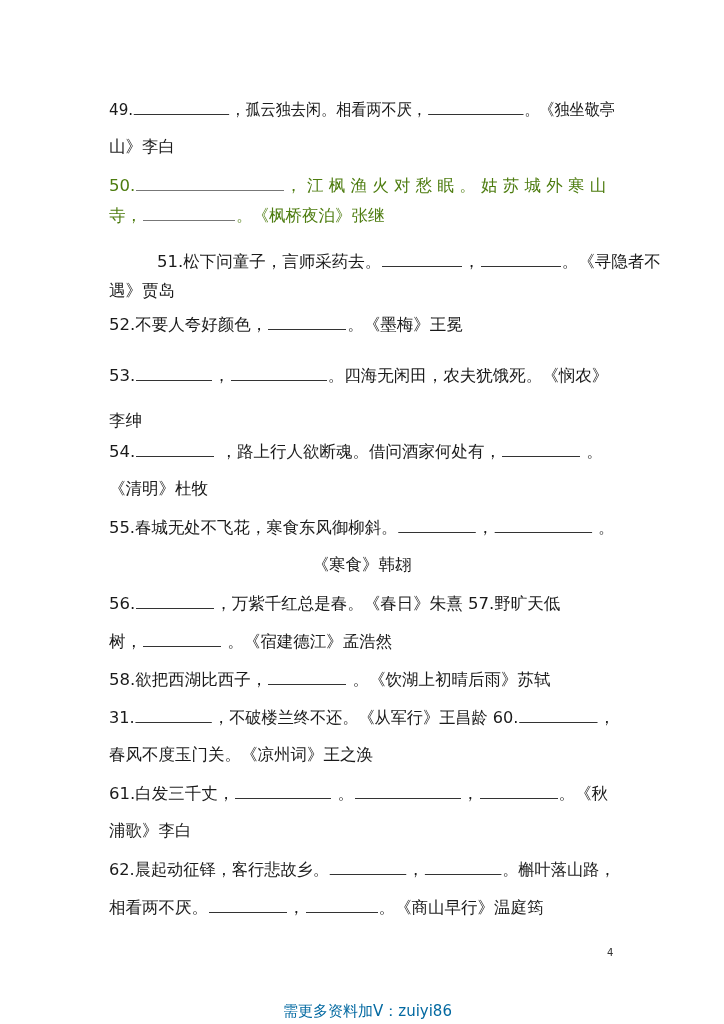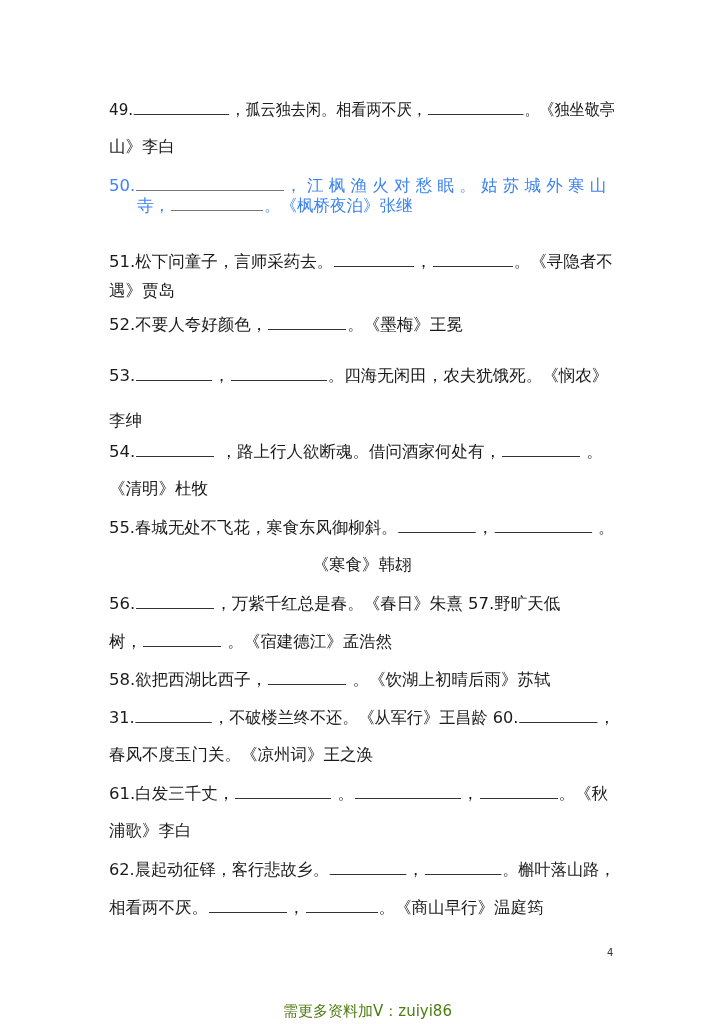--- a/index.html
+++ b/index.html
@@ -1,38 +1,38 @@
 <!DOCTYPE html>
 <html><head>
   <meta charset="utf-8">
   <style>
     html, body { margin: 0; padding: 0; background: #ffffff; }
     body { width: 724px; height: 1024px; position: relative; overflow: hidden;
            font-family: "DejaVu Sans", "Liberation Sans", sans-serif; color: #1a1a1a; }
     .page { position: absolute; left: 0; top: 0; width: 724px; height: 1024px; }
     .line { position: absolute; left: 109px; width: 506px; height: 26px;
             font-size: 16.5px; line-height: 26px; white-space: nowrap; }
-    .line.gray { color: #3b82f6; }
+    .line.gray { color: #4d7c0f; }
     .blank { display: inline-block; border-bottom: 1px solid #333; height: 18px;
              vertical-align: baseline; margin: 0 1px; }
     .gray .blank { border-bottom-color: #777; }
     .seg { display: inline; }
     .page-num { position: absolute; left: 607px; top: 947px; font-size: 10px; color: #333; }
-    .footer { position: absolute; left: 283px; top: 1002px; font-size: 15px; color: #4d7c0f; }
+    .footer { position: absolute; left: 283px; top: 1002px; font-size: 15px; color: #0369a1; }
   </style>
 </head>
 <body>
 
 <div class="page">
   <div id="lines">
       <div class="line" style="top: 96px; transform-origin: left center; transform: scaleX(0.917); width: 552px;"><span class="seg">49.</span><span class="blank" style="width: 104px;"></span><span class="seg">，孤云独去闲。相看两不厌，</span><span class="blank" style="width: 104px;"></span><span class="seg">。《独坐敬亭</span></div>
       <div class="line" style="top: 134px;"><span class="seg">山》李白</span></div>
       <div class="line gray" style="top: 172px;"><span class="seg">50.</span><span class="blank" style="width: 148px;"></span><span class="seg">， 江 枫 渔 火 对 愁 眠 。 姑 苏 城 外 寒 山</span></div>
-      <div class="line gray" style="top: 192px; margin-left: 28px;"><span class="seg">寺，</span><span class="blank" style="width: 92px;"></span><span class="seg">。《枫桥夜泊》张继</span></div>
-      <div class="line" style="top: 248px;"><span class="seg">51.松下问童子，言师采药去。</span><span class="blank" style="width: 80px;"></span><span class="seg">，</span><span class="blank" style="width: 80px;"></span><span class="seg">。《寻隐者不</span></div>
+      <div class="line gray" style="top: 202px;"><span class="seg">寺，</span><span class="blank" style="width: 92px;"></span><span class="seg">。《枫桥夜泊》张继</span></div>
+      <div class="line" style="top: 248px; margin-left: 48px;"><span class="seg">51.松下问童子，言师采药去。</span><span class="blank" style="width: 80px;"></span><span class="seg">，</span><span class="blank" style="width: 80px;"></span><span class="seg">。《寻隐者不</span></div>
       <div class="line" style="top: 278px;"><span class="seg">遇》贾岛</span></div>
       <div class="line" style="top: 311px;"><span class="seg">52.不要人夸好颜色，</span><span class="blank" style="width: 78px;"></span><span class="seg">。《墨梅》王冕</span></div>
       <div class="line" style="top: 362px;"><span class="seg">53.</span><span class="blank" style="width: 76px;"></span><span class="seg">，</span><span class="blank" style="width: 96px;"></span><span class="seg">。四海无闲田，农夫犹饿死。《悯农》</span></div>
       <div class="line" style="top: 400px; margin-top: 8px;"><span class="seg">李绅</span></div>
       <div class="line" style="top: 438px;"><span class="seg">54.</span><span class="blank" style="width: 78px;"></span><span class="seg"> ，路上行人欲断魂。借问酒家何处有，</span><span class="blank" style="width: 78px;"></span><span class="seg"> 。</span></div>
       <div class="line" style="top: 476px;"><span class="seg">《清明》杜牧</span></div>
       <div class="line" style="top: 514px; transform-origin: left center; transform: scaleX(0.994); width: 509px;"><span class="seg">55.春城无处不飞花，寒食东风御柳斜。</span><span class="blank" style="width: 78px;"></span><span class="seg">，</span><span class="blank" style="width: 98px;"></span><span class="seg"> 。</span></div>
       <div class="line" style="top: 552px; text-align: center;"><span class="seg">《寒食》韩翃</span></div>
       <div class="line" style="top: 590px;"><span class="seg">56.</span><span class="blank" style="width: 78px;"></span><span class="seg">，万紫千红总是春。《春日》朱熹 57.野旷天低</span></div>
       <div class="line" style="top: 628px;"><span class="seg">树，</span><span class="blank" style="width: 78px;"></span><span class="seg"> 。《宿建德江》孟浩然</span></div>

